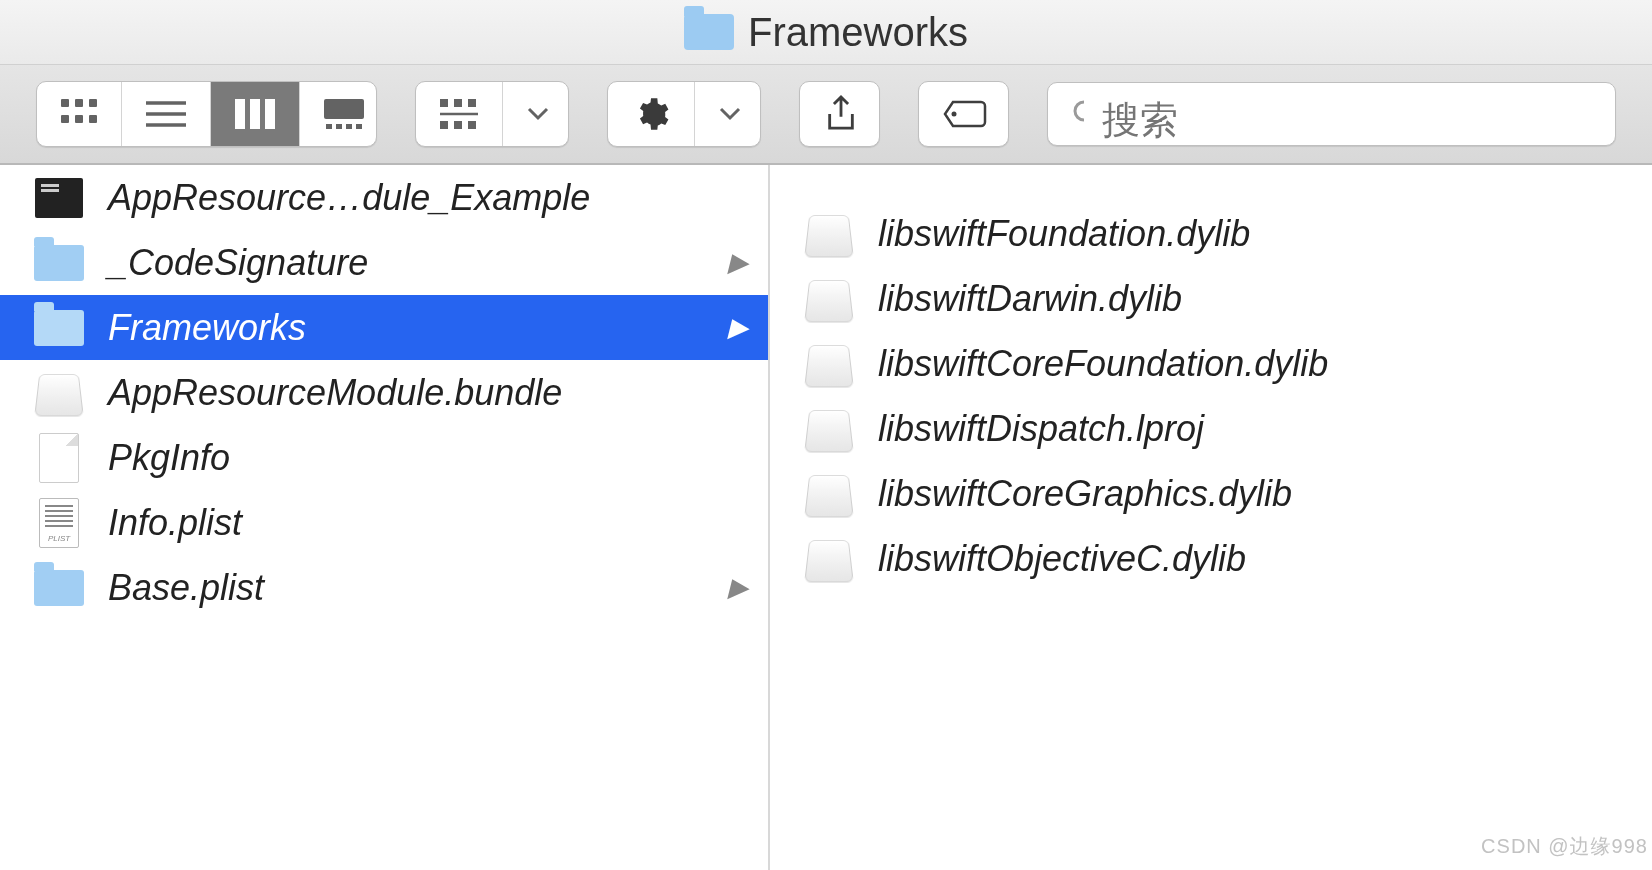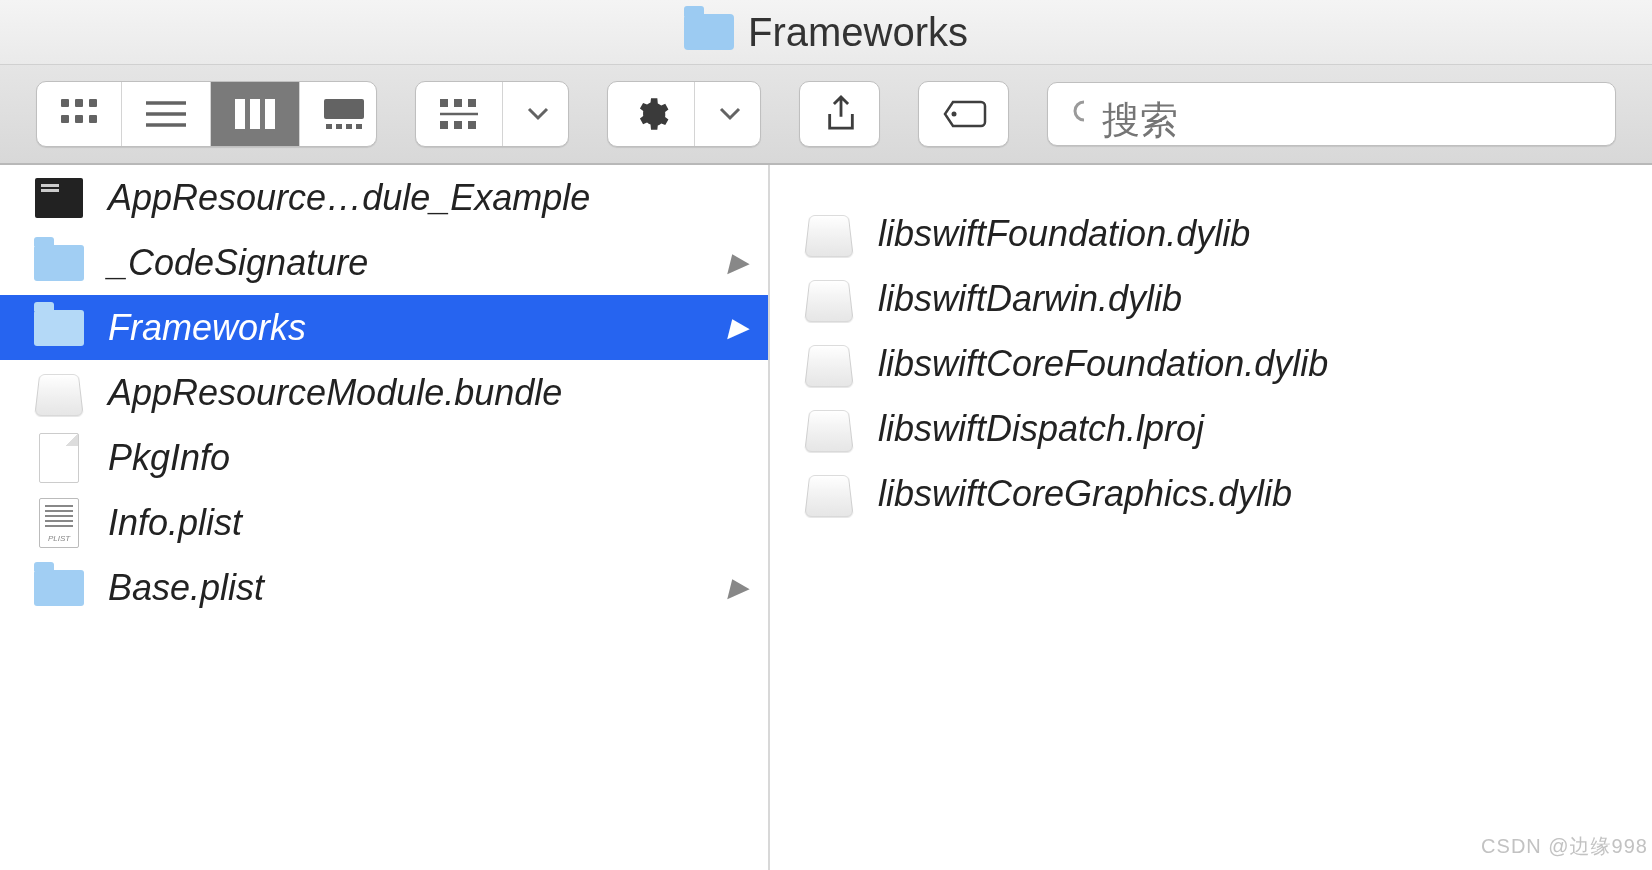--- a/index.html
+++ b/index.html
@@ -396,16 +396,23 @@
         <span>libswiftDispatch.lproj</span>
         <span class="spacer"></span>
       </div>
       <div class="row">
         <span class="ico">
           <span class="dylib"></span>
         </span>
         <span>libswiftCoreGraphics.dylib</span>
         <span class="spacer"></span>
       </div>
+      <div class="row">
+        <span class="ico">
+          <span class="dylib"></span>
+        </span>
+        <span>libswiftObjectiveC.dylib</span>
+        <span class="spacer"></span>
+      </div>
     </div>
 </div>
 
 <div class="watermark">CSDN @边缘998</div>
 
 </body></html>

